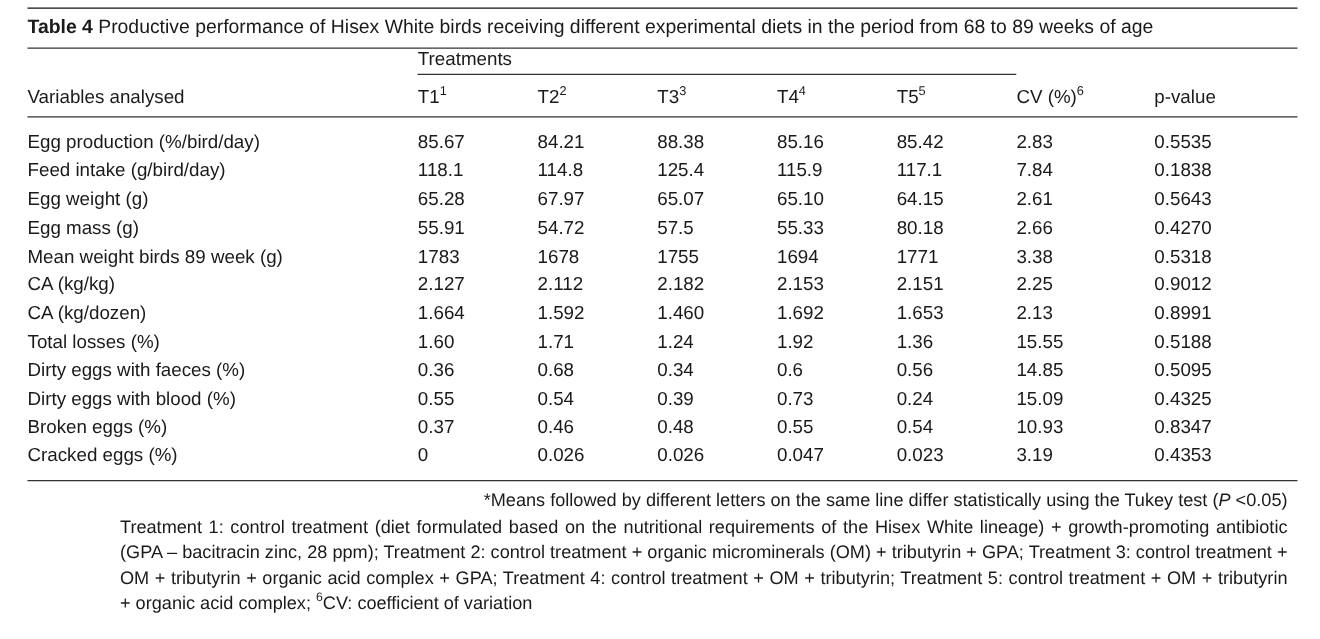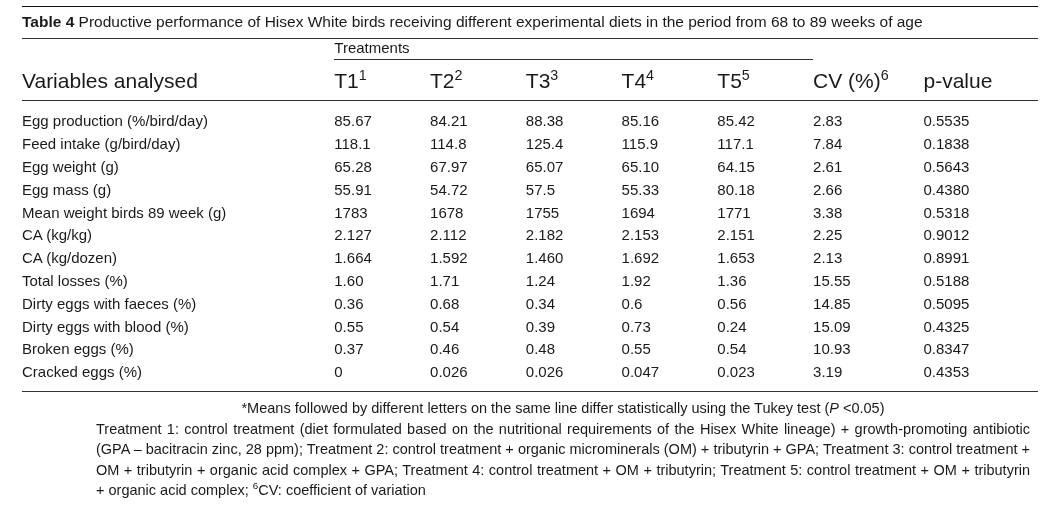--- a/index.html
+++ b/index.html
@@ -52,21 +52,21 @@
     text-align: center;
     font-size: 15px;
     padding-bottom: 2px !important;
   }
   .underline-span {
     display: block;
     border-bottom: 1px solid #333;
     padding-bottom: 3px;
   }
   .colhead {
-    font-size: 21px;
+    font-size: 15px;
     padding-top: 7px !important;
     padding-bottom: 7px !important;
   }
   .varcol { width: 300px; }
   .tcol { width: 92px; }
   .cvcol { width: 106px; }
   .pcol { width: 110px; }
   .datarow td {
     font-size: 15px;
     line-height: 1.52;
@@ -78,21 +78,21 @@
   sup { font-size: 0.68em; vertical-align: super; line-height: 0; }
   .notes {
     margin: 6px 8px 0 74px;
     font-size: 14.5px;
     line-height: 1.42;
   }
   .notes .note-line {
     text-align: justify;
   }
   .notes .note-first {
-    text-align: center;
+    text-align: right;
   }
   .ital { font-style: italic; }
 </style>
 </head>
 <body>
 
 <div class="page">
 
   <div class="rule"></div>
 
@@ -172,21 +172,21 @@
         <td class="pcol">0.5643</td>
       </tr>
       <tr class="datarow">
         <td class="varcol">Egg mass (g)</td>
         <td class="tcol">55.91</td>
         <td class="tcol">54.72</td>
         <td class="tcol">57.5</td>
         <td class="tcol">55.33</td>
         <td class="tcol">80.18</td>
         <td class="cvcol">2.66</td>
-        <td class="pcol">0.4380</td>
+        <td class="pcol">0.4270</td>
       </tr>
       <tr class="datarow">
         <td class="varcol">Mean weight birds 89 week (g)</td>
         <td class="tcol">1783</td>
         <td class="tcol">1678</td>
         <td class="tcol">1755</td>
         <td class="tcol">1694</td>
         <td class="tcol">1771</td>
         <td class="cvcol">3.38</td>
         <td class="pcol">0.5318</td>

